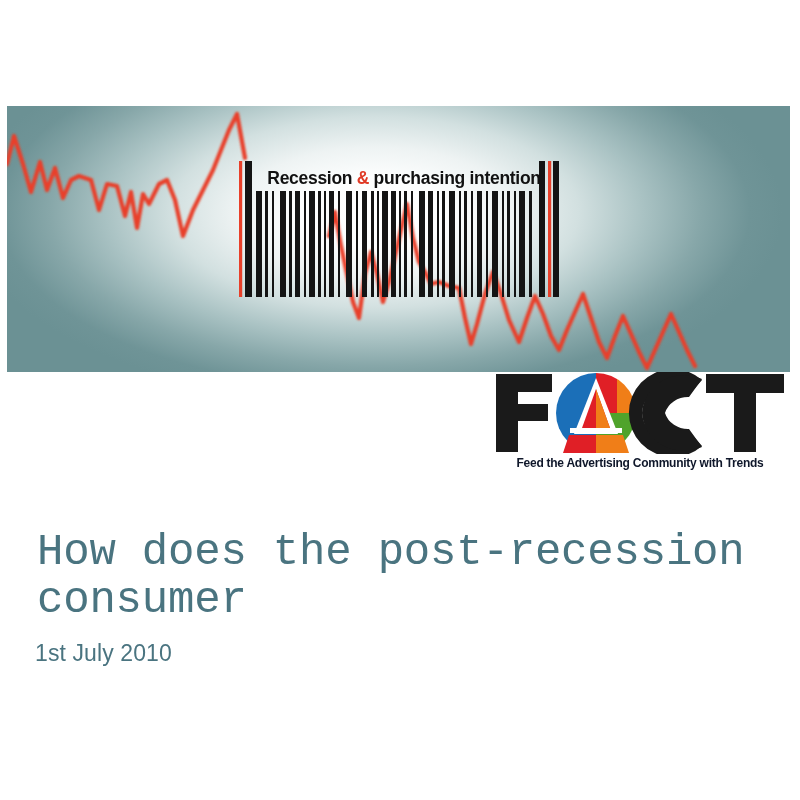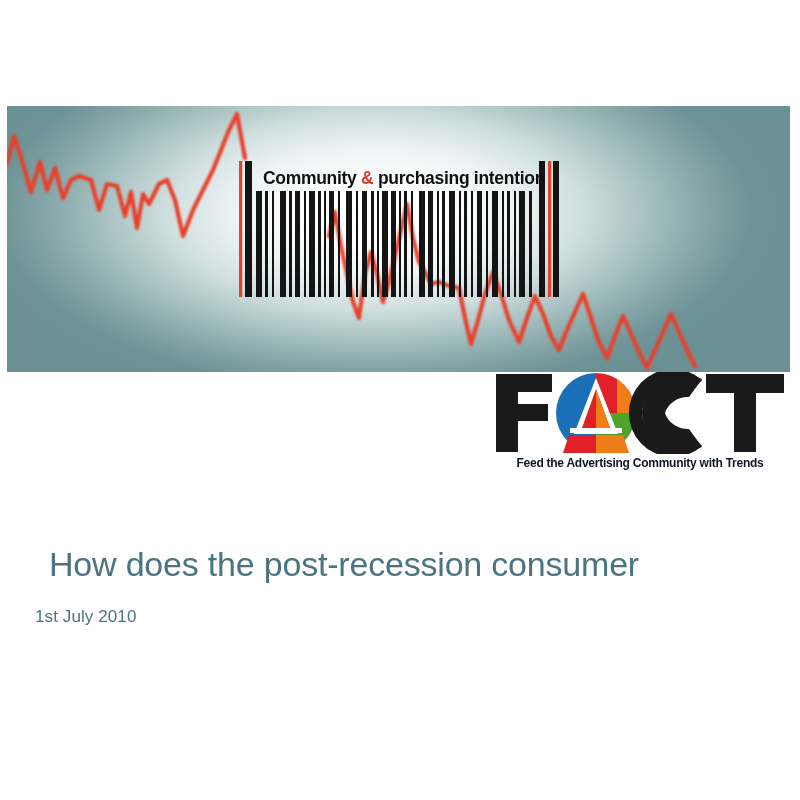--- a/index.html
+++ b/index.html
@@ -104,33 +104,33 @@
   }
 
   
   .title-block {
     position: absolute;
     left: 33px;
     top: 524px;
     width: 730px;
   }
   .slide-title {
-    font-family: Liberation Sans, sans-serif;
+    font-family: Liberation Mono, monospace;
     font-weight: normal;
-    font-size: 34px;
+    font-size: 44px;
     line-height: 48px;
     color: #4a7480;
-    margin: 16px;
+    margin: 4px;
     letter-spacing: -0.2px;
   }
   .slide-date {
     margin: 19px 0 0 2px;
     font-family: "Liberation Sans", sans-serif;
     font-weight: normal;
-    font-size: 17px;
+    font-size: 23px;
     line-height: 20px;
     color: #4a7480;
     letter-spacing: 0.1px;
   }
 </style>
 </head>
 <body>
 
 <div class="slide">
 
@@ -194,21 +194,21 @@
         <rect x="253" y="30" width="6" height="106"></rect>
         <rect x="263" y="30" width="2" height="106"></rect>
         <rect x="268" y="30" width="3" height="106"></rect>
         <rect x="275" y="30" width="2" height="106"></rect>
         <rect x="280" y="30" width="6" height="106"></rect>
         <rect x="290" y="30" width="3" height="106"></rect>
       </g>
     </svg>
   </div>
 
-  <div class="barcode-label"><span>Community </span><span class="amp">&amp;</span><span> purchasing intention</span></div>
+  <div class="barcode-label"><span>Recession </span><span class="amp">&amp;</span><span> purchasing intention</span></div>
 
   <div class="fact-logo">
 
     <svg class="fact-wordmark" viewBox="0 0 296 82" preserveAspectRatio="xMidYMid meet">
       <defs>
         <clipPath id="circleClip">
           <circle cx="104" cy="41" r="40"></circle>
         </clipPath>
       </defs>
 

